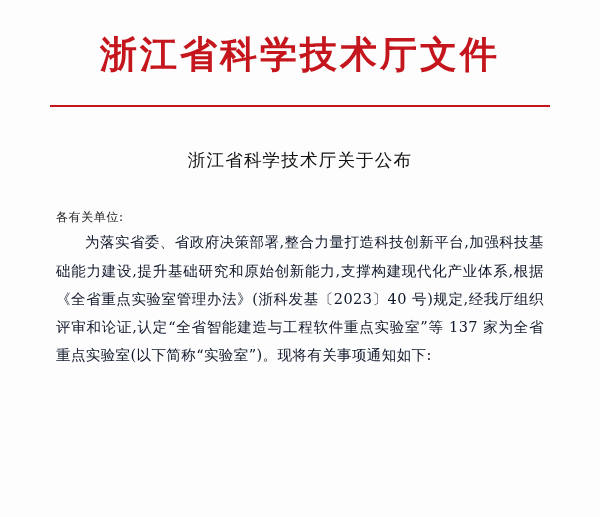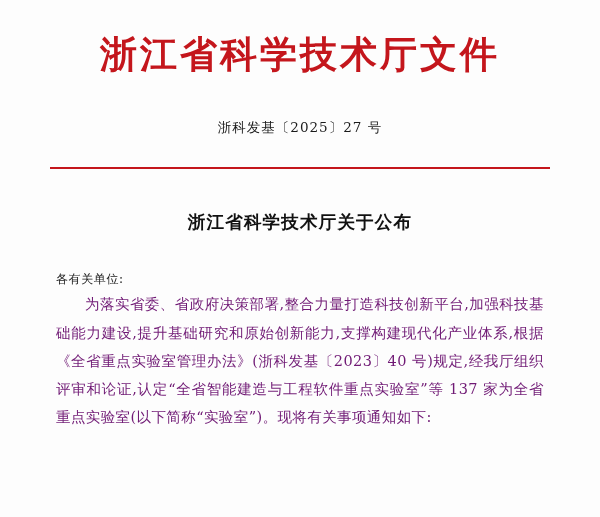--- a/index.html
+++ b/index.html
@@ -42,52 +42,51 @@
   .red-rule {
     height: 2px;
     background: #c4161c;
     margin-top: 30px;
     margin-left: -6px;
     margin-right: -6px;
   }
   .title-block {
     text-align: center;
     color: #111;
-    font-weight: bold;
+    font-weight: normal;
     margin-top: 38px;
   }
   .title-line {
     font-size: 17.5px;
     letter-spacing: 1.2px;
     line-height: 1.75;
   }
   .salutation {
     margin-top: 34px;
     font-size: 12px;
     color: #1b1b1b;
     letter-spacing: 0.6px;
   }
   .body-para {
     font-size: 14.5px;
-    color: #701a75;
+    color: #0f172a;
     line-height: 1.95;
     letter-spacing: 0.4px;
     text-align: justify;
     text-indent: 2em;
     margin-top: 2px;
   }
 </style>
 </head>
 <body>
 
 <div class="page">
 
   <div class="masthead">浙江省科学技术厅文件</div>
 
-  <div class="doc-number">浙科发基〔2025〕27 号</div>
 
   <div class="red-rule"></div>
 
   <div class="title-block">
     <div class="title-line">浙江省科学技术厅关于公布</div>
   </div>
 
   <div class="salutation">各有关单位:</div>
 
   <div class="body-para">为落实省委、省政府决策部署,整合力量打造科技创新平台,加强科技基础能力建设,提升基础研究和原始创新能力,支撑构建现代化产业体系,根据《全省重点实验室管理办法》(浙科发基〔2023〕40 号)规定,经我厅组织评审和论证,认定“全省智能建造与工程软件重点实验室”等 137 家为全省重点实验室(以下简称“实验室”)。现将有关事项通知如下:</div>

